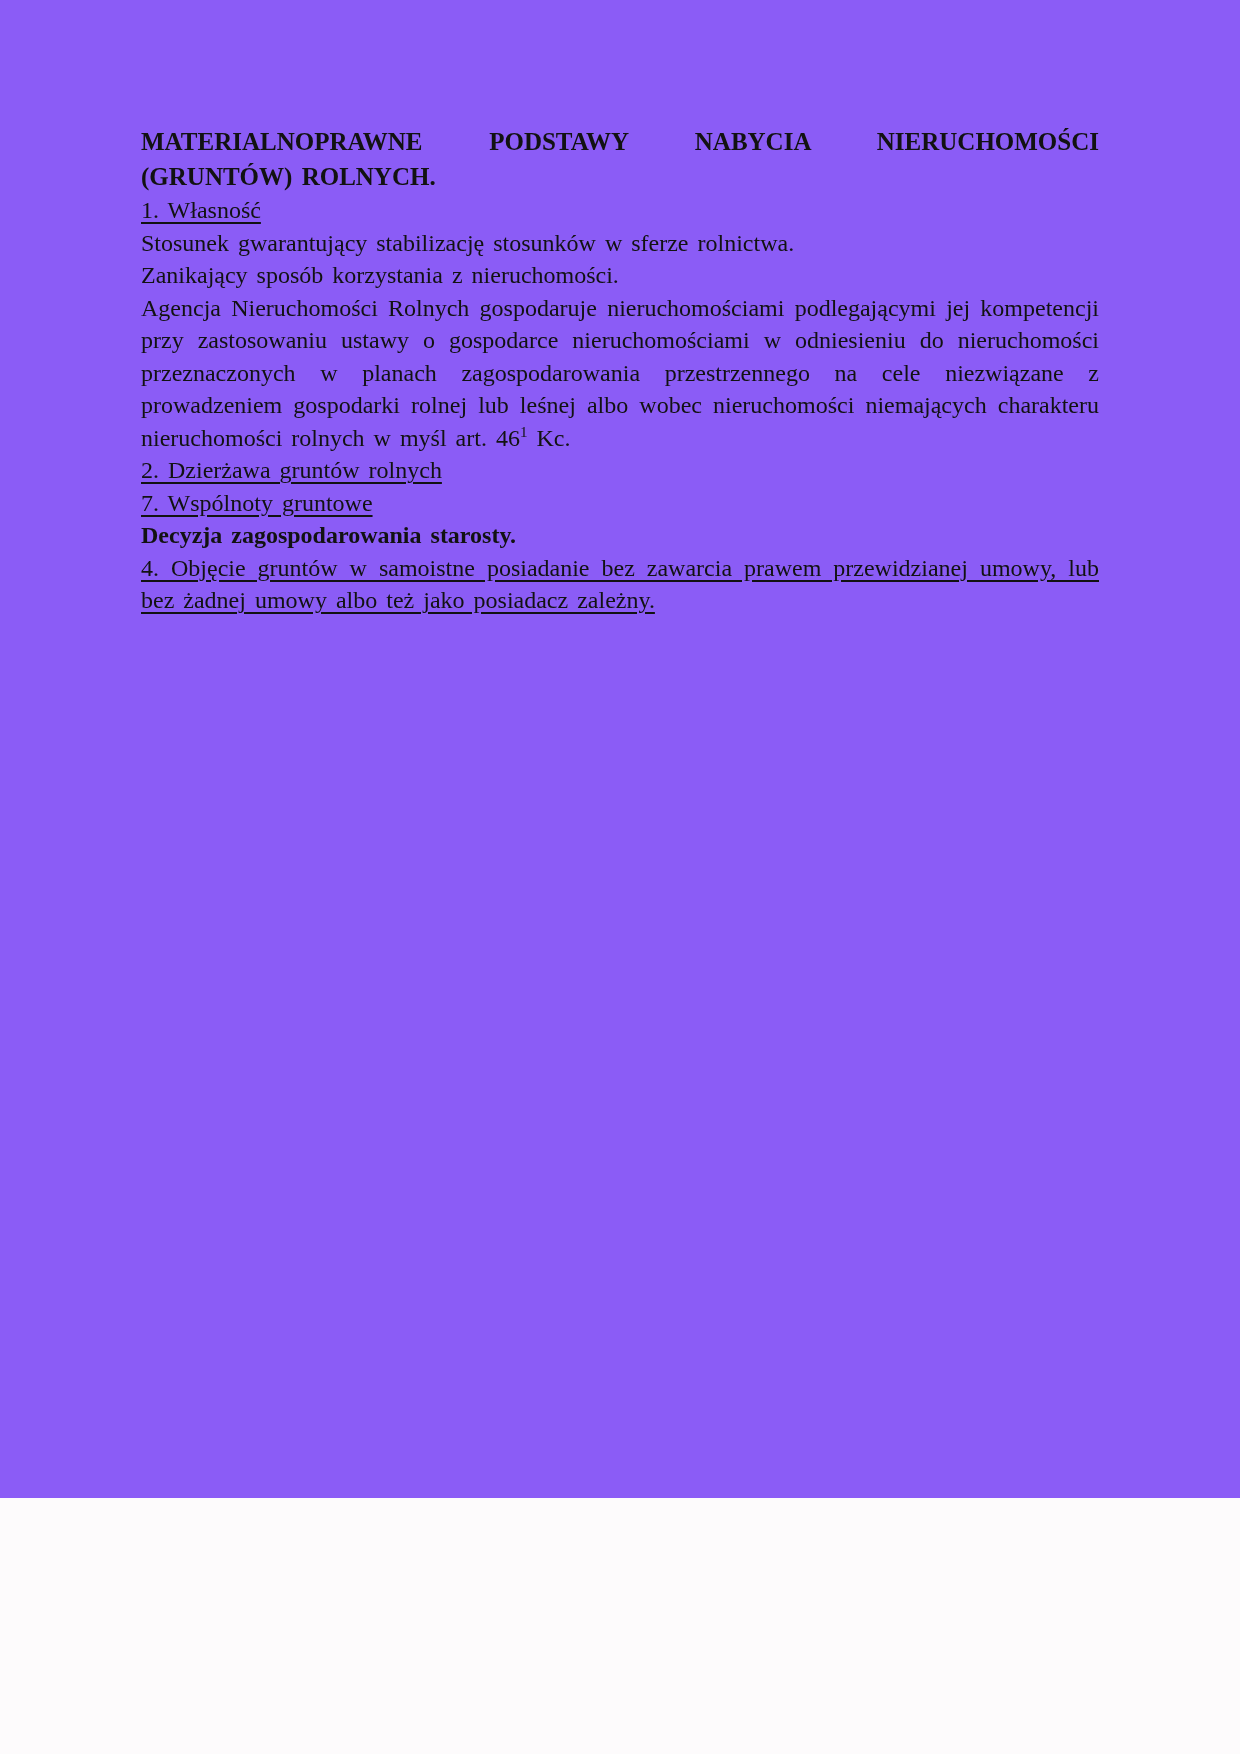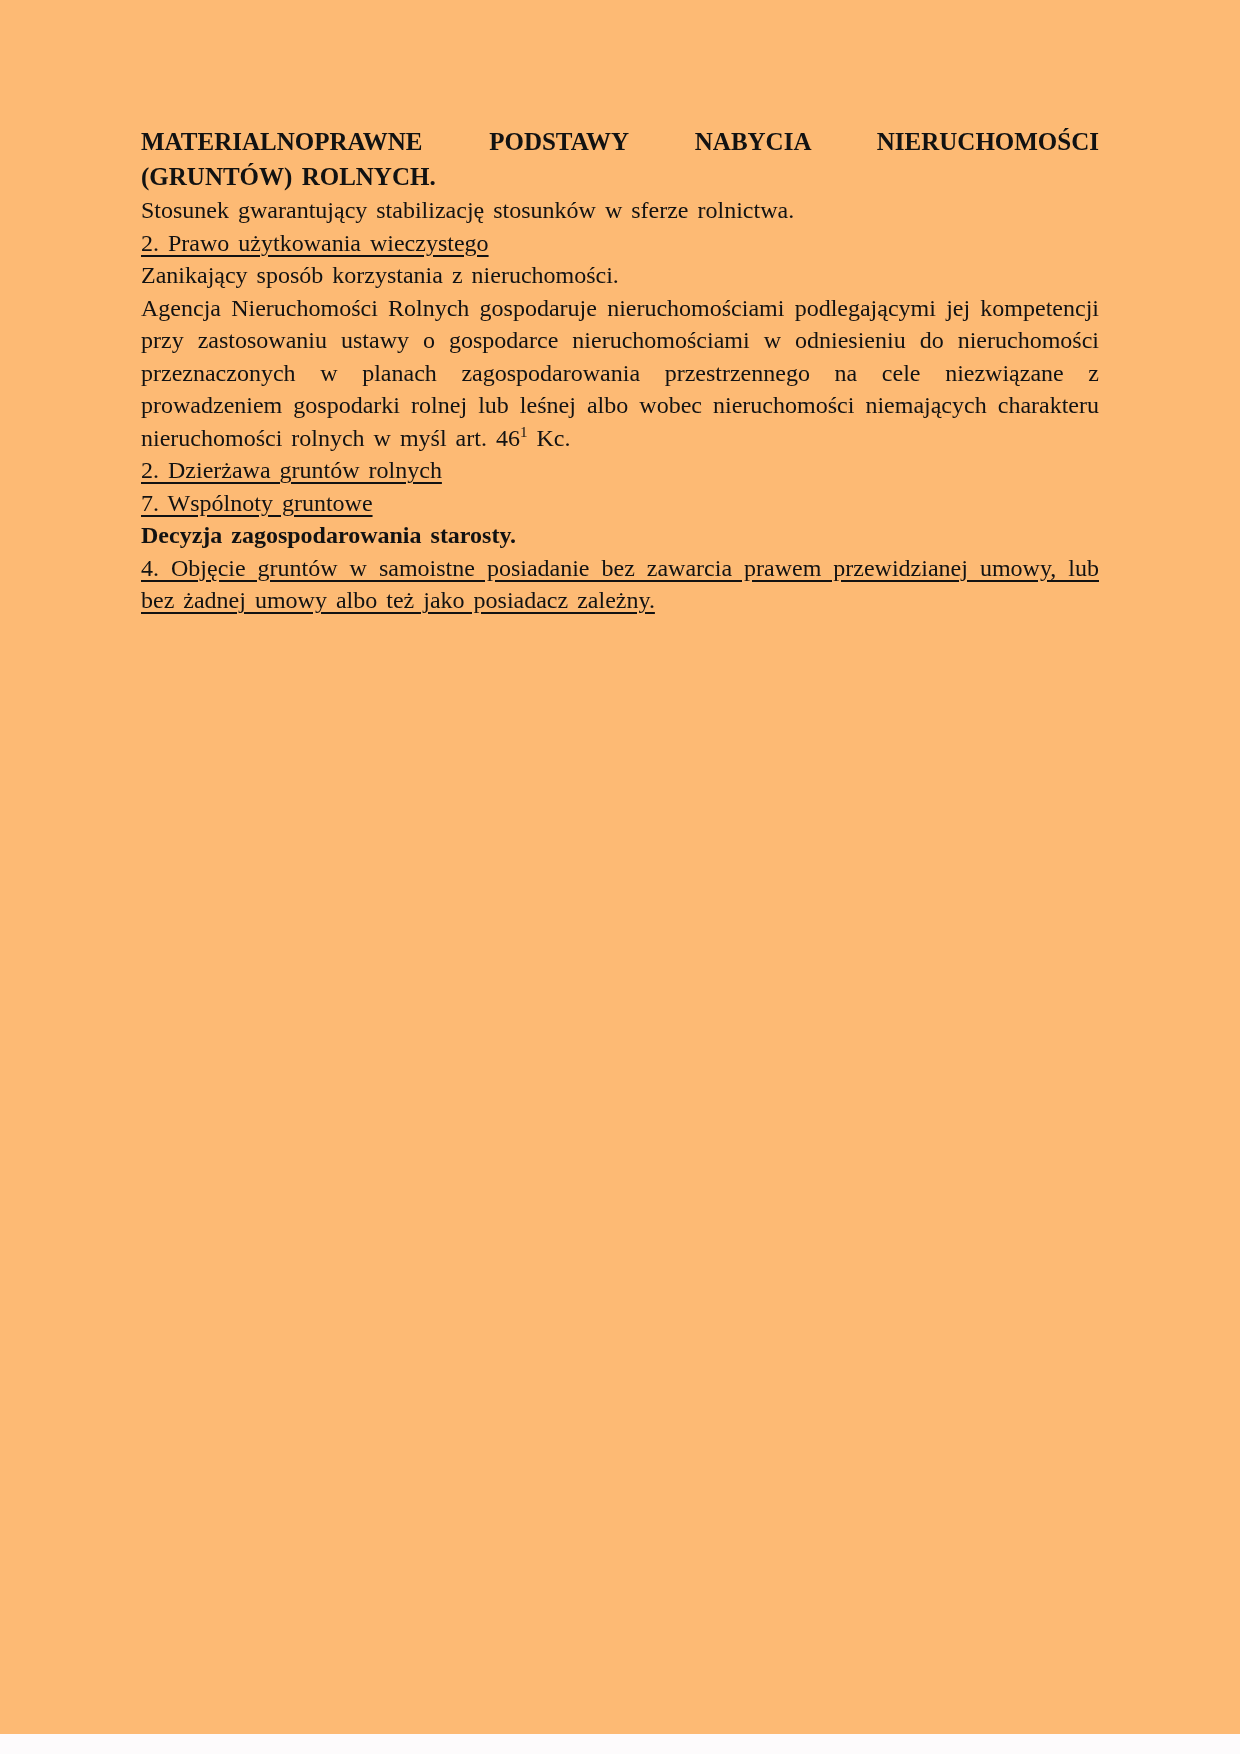--- a/index.html
+++ b/index.html
@@ -4,22 +4,22 @@
 <style>
   html, body {
     margin: 0;
     padding: 0;
     background: #fdfbfc;
   }
   .page {
     position: relative;
     box-sizing: border-box;
     width: 1240px;
-    height: 1734px;
-    background: #fdba74;
+    height: 1498px;
+    background: #8b5cf6;
     color: #121212;
     font-family: "Liberation Serif", "DejaVu Serif", serif;
     font-size: 24px;
     line-height: 32.5px;
     padding: 124px 141px 0 141px;
     word-spacing: 3px;
   }
   .page p {
     margin: 0;
     text-align: justify;
@@ -53,25 +53,25 @@
 </style>
 </head>
 <body>
 
 <div class="page">
 
   <p class="title-line1">MATERIALNOPRAWNE PODSTAWY NABYCIA NIERUCHOMOŚCI</p>
 
   <p class="title-line2">(GRUNTÓW) ROLNYCH.</p>
 
+  <p class="heading">1. Własność</p>
 
   <p>Stosunek gwarantujący stabilizację stosunków w sferze rolnictwa.</p>
 
 
-  <p class="heading">2. Prawo użytkowania wieczystego</p>
 
   <p>Zanikający sposób korzystania z nieruchomości.</p>
 
   <p><span>Agencja Nieruchomości Rolnych gospodaruje nieruchomościami podlegającymi jej kompetencji przy zastosowaniu ustawy o gospodarce nieruchomościami w odniesieniu do nieruchomości przeznaczonych w planach zagospodarowania przestrzennego na cele niezwiązane z prowadzeniem gospodarki rolnej lub leśnej albo wobec nieruchomości niemających charakteru nieruchomości rolnych w myśl art. 46</span><sup class="fn">1</sup><span> Kc.</span></p>
 
   <p class="heading">2. Dzierżawa gruntów rolnych</p>
 
   <p class="heading">7. Wspólnoty gruntowe</p>
 
 

